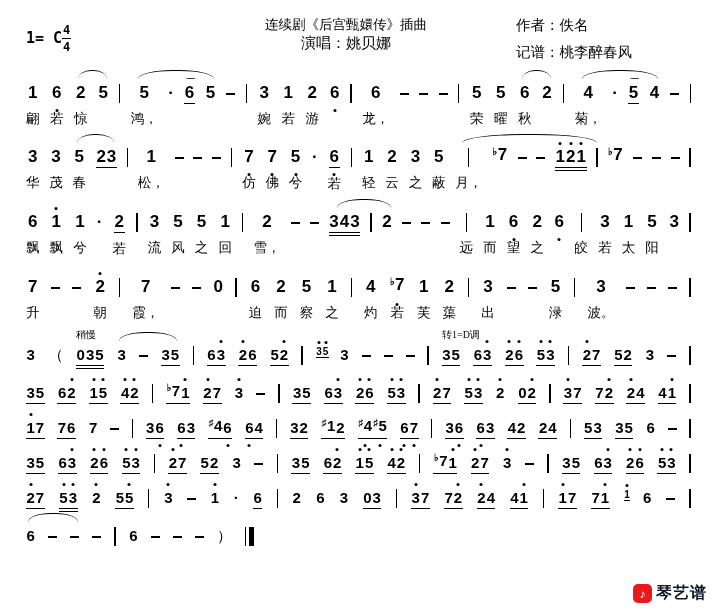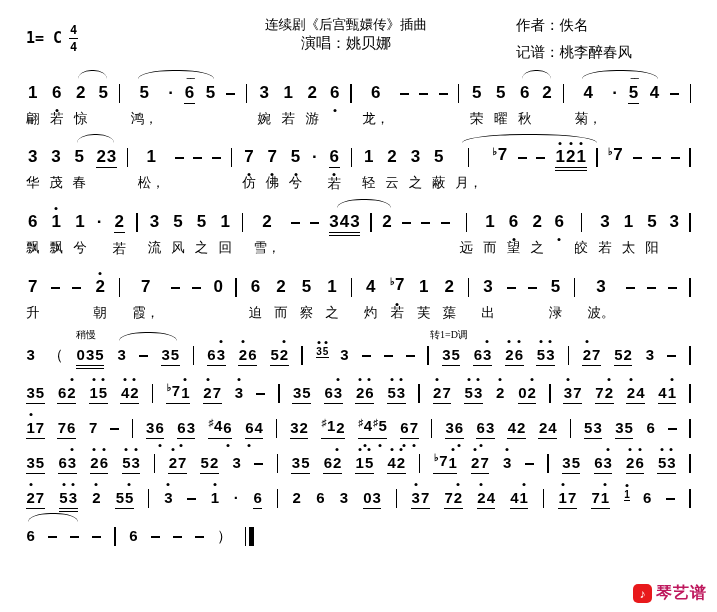--- a/index.html
+++ b/index.html
@@ -10,21 +10,21 @@
   }
   .page{padding:12px 26px 0 26px;}
 
   
   .title{
     text-align:center;font-size:30px;font-weight:bold;letter-spacing:3px;
     font-family:"Liberation Sans",sans-serif;line-height:1.15;
   }
   .meta{display:flex;margin-top:4px;align-items:flex-start;}
   .keysig{
-    width:150px;display:flex;align-items:center;gap:7px;
+    width:150px;display:flex;align-items:center;
     font-weight:bold;font-size:15px;font-family:"DejaVu Sans Mono",monospace;
     padding-top:8px;
   }
   .timesig{display:inline-flex;flex-direction:column;align-items:center;line-height:1;font-size:12px;}
   .tline{width:9px;height:1.5px;background:#000;margin:1.5px 0;}
   .mid{flex:1;text-align:center;font-family:"Liberation Serif",serif;}
   .sub{font-size:13.5px;}
   .singer{font-size:15px;}
   .credits{width:175px;font-family:"Liberation Serif",serif;font-size:14.5px;text-align:left;}
   .transcriber{margin-top:8px;}
@@ -825,21 +825,21 @@
           </span>
         </span>
         <span class="tok">
           <span class="dash"></span>
         </span>
         <span class="tok">
           <span class="bar"></span>
         </span>
         <div class="arc" style="left: 93.25px; width: 57.9px; top: 4px;"></div>
         <div class="mark" style="left: 50px; top: 0px;">稍慢</div>
-        <div class="mark" style="left: 404px; top: 0px;">转1=D调</div>
+        <div class="mark" style="left: 416px; top: 0px;">转1=D调</div>
       </div>
       <div class="line inst">
         <span class="tok">
           <span class="drow u1">
             <span class="cell"><span class="d">3</span></span>
             <span class="cell"><span class="d">5</span></span>
           </span>
         </span>
         <span class="tok">
           <span class="drow u1">
@@ -1397,14 +1397,14 @@
           </span>
         </span>
         <div class="arc" style="left: 2.25px; width: 49.4px; top: -1px;"></div>
       </div>
     </div>
 
 </div>
 
 <div class="logo">
   <span class="logo-icon" style="background: rgb(232, 25, 28);">♪</span>
-  <span class="logo-text" style="color: #be185d;">琴艺谱</span>
+  <span class="logo-text" style="color: #0f172a;">琴艺谱</span>
 </div>
 
 </body></html>

